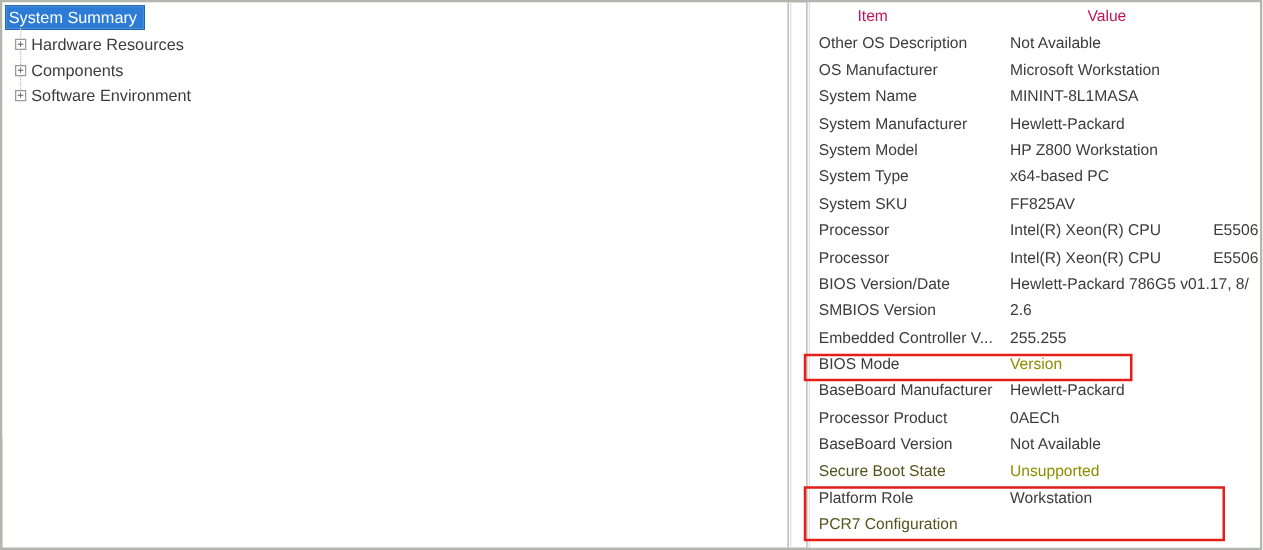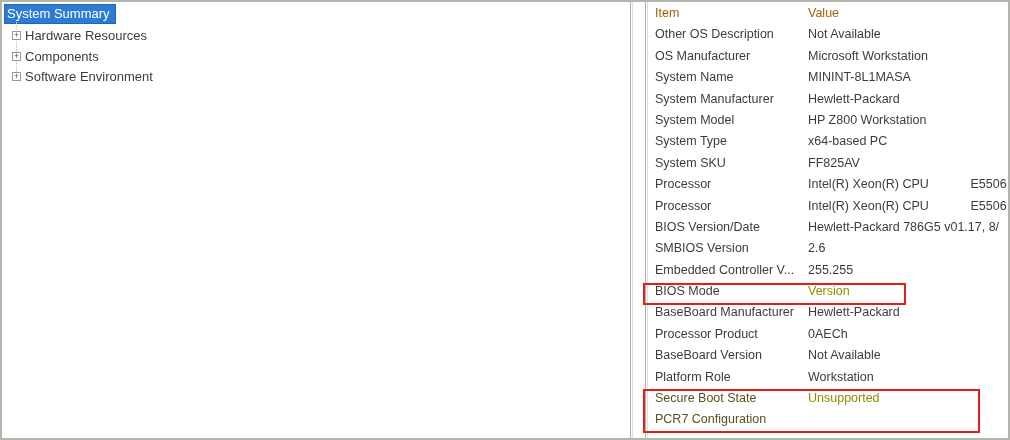--- a/index.html
+++ b/index.html
@@ -93,21 +93,21 @@
     width: 153px;
     flex: 0 0 auto;
     overflow: hidden;
     white-space: nowrap;
   }
   .rp-value {
     flex: 1 1 auto;
     overflow: hidden;
     white-space: pre;
   }
-  .rp-row.header .rp-item, .rp-row.header .rp-value { color: #a16207; }
+  .rp-row.header .rp-item, .rp-row.header .rp-value { color: #be185d; margin-left: 31px; }
   .olive-item .rp-item { color: #54541e; }
   .olive-value .rp-value { color: #8d8d00; }
 
   
   .red-box {
     position: absolute;
     border: 2px solid #e41e1a;
     pointer-events: none;
     background: transparent;
   }
@@ -226,30 +226,30 @@
   <div class="rp-row">
     <span class="rp-item">Processor Product</span>
     <span class="rp-value">0AECh</span>
   </div>
 
   <div class="rp-row">
     <span class="rp-item">BaseBoard Version</span>
     <span class="rp-value">Not Available</span>
   </div>
 
-  <div class="rp-row">
-    <span class="rp-item">Platform Role</span>
-    <span class="rp-value">Workstation</span>
-  </div>
-
   <div class="rp-row olive-item olive-value">
     <span class="rp-item">Secure Boot State</span>
     <span class="rp-value">Unsupported</span>
   </div>
 
+  <div class="rp-row">
+    <span class="rp-item">Platform Role</span>
+    <span class="rp-value">Workstation</span>
+  </div>
+
   <div class="rp-row olive-item olive-value">
     <span class="rp-item">PCR7 Configuration</span>
   </div>
 </div>
   </div>
 
   <div class="red-box box-bios-mode"></div>
   <div class="red-box box-secure-boot"></div>
 
 </div>

